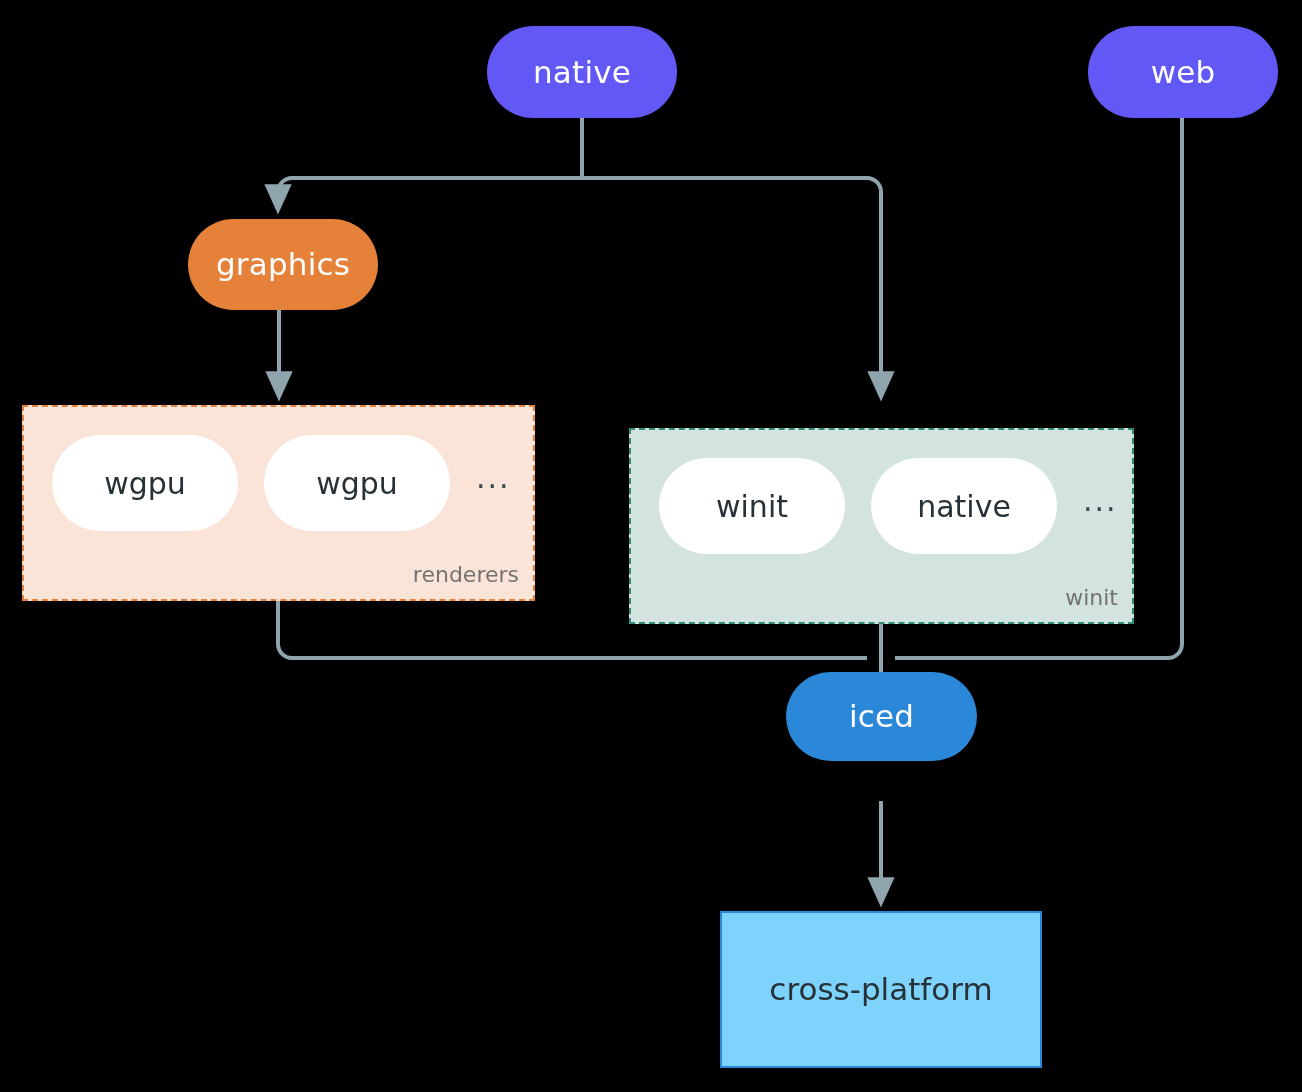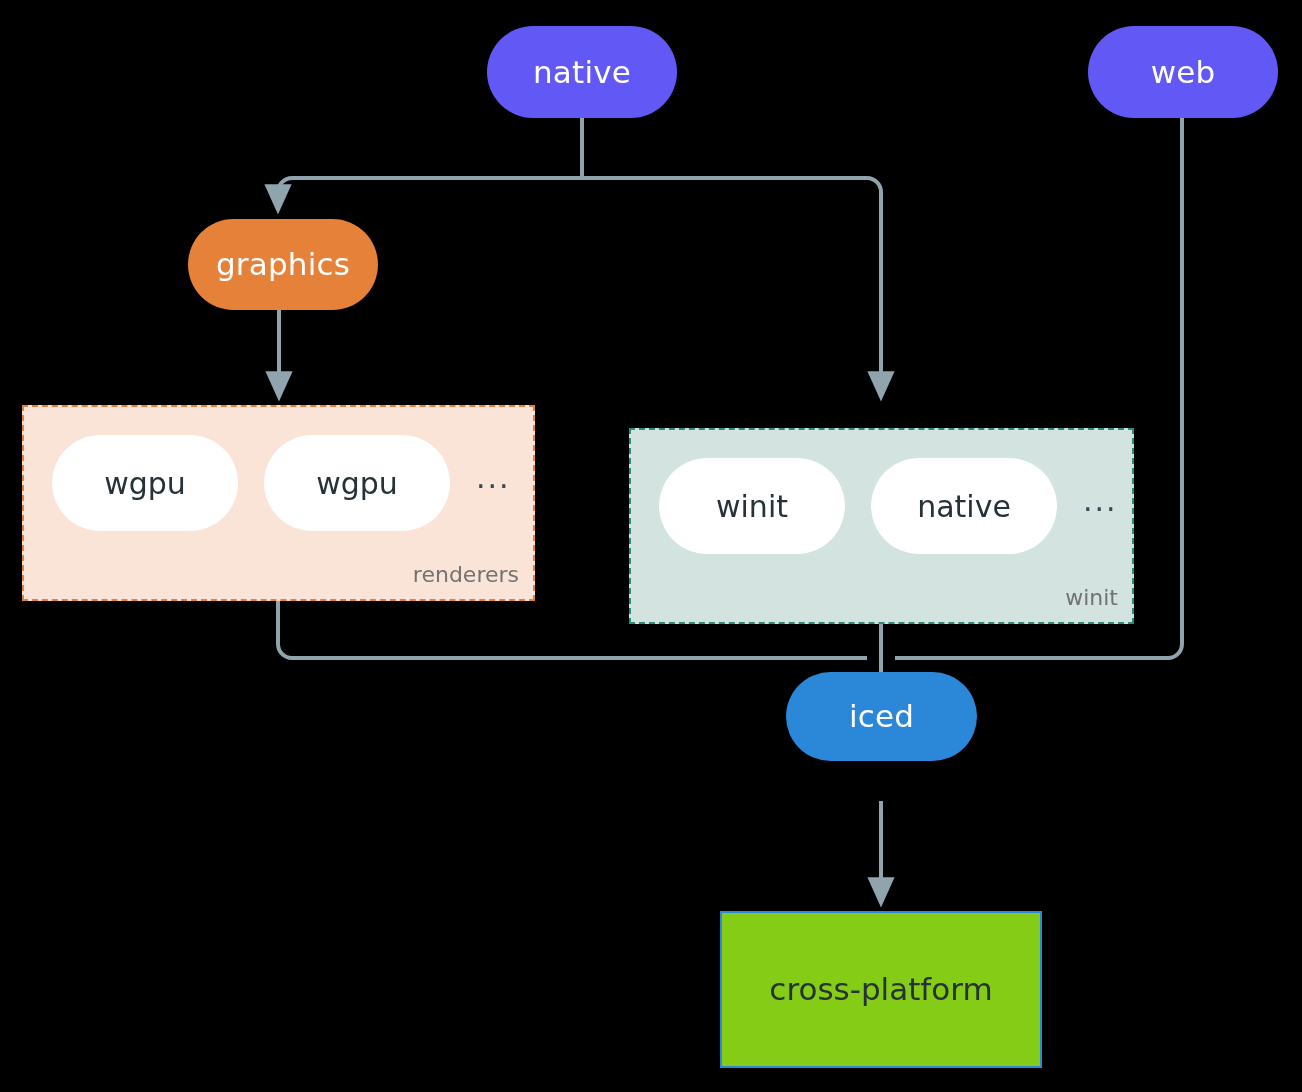--- a/index.html
+++ b/index.html
@@ -103,21 +103,21 @@
   .group-label {
     position: absolute;
     right: 14px;
     bottom: 12px;
     color: #737373;
     font-size: 22px;
   }
   
   .rect-app {
     left: 720px; top: 911px; width: 322px; height: 157px;
-    background: #84cc16;
+    background: #7dd3fc;
     border: 2px solid #2B87D8;
     color: #263238;
     font-size: 31px;
     flex-direction: column;
     line-height: 1.45;
   }
   .rect-app span { display: block; }
 </style>
 </head>
 <body>

